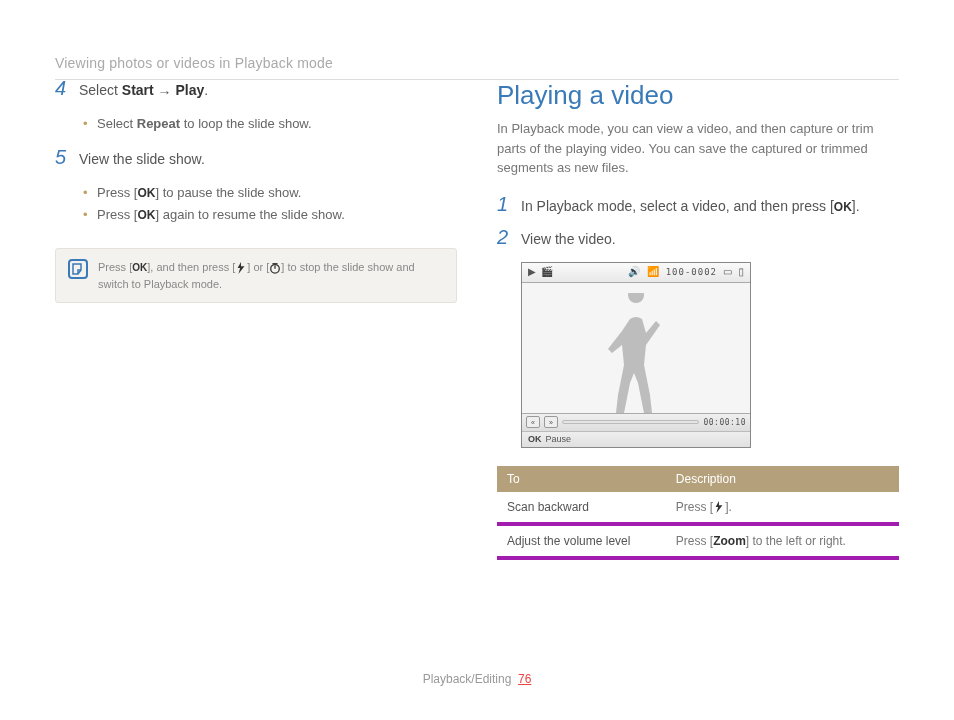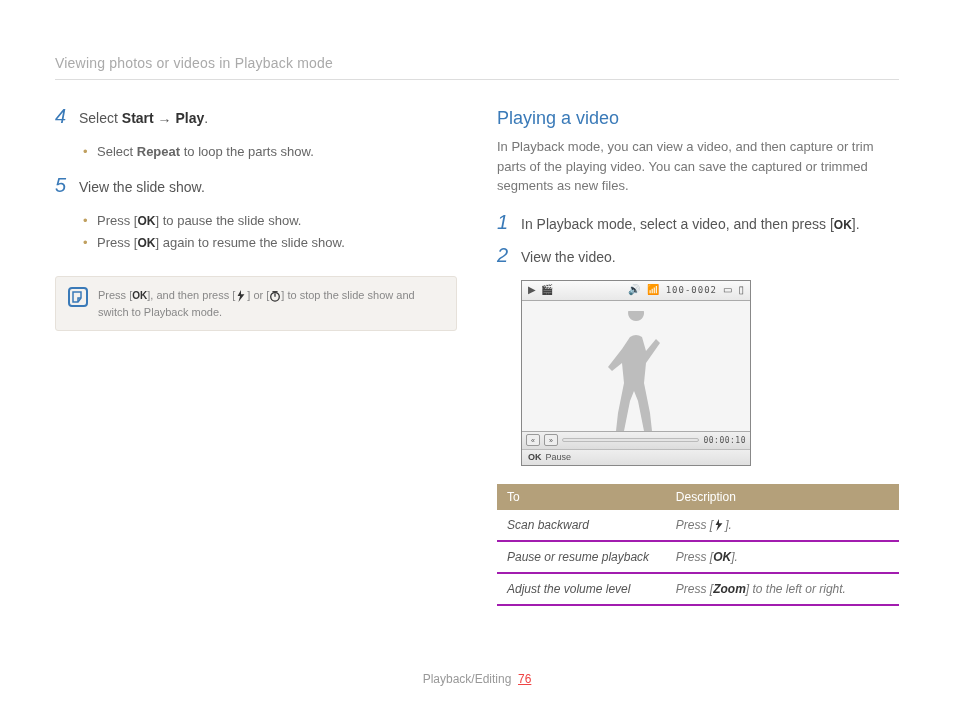--- a/index.html
+++ b/index.html
@@ -12,21 +12,20 @@
     font-size: 13px;
     position: relative;
     padding: 55px 55px 40px 55px;
   }
   .breadcrumb {
     color: #aaa;
     font-size: 14px;
     font-weight: 300;
     padding-bottom: 8px;
     border-bottom: 1px solid #ddd;
-    margin-bottom: 28px;
     letter-spacing: 0.2px;
   }
   .columns {
     display: flex;
     gap: 40px;
   }
   .col {
     flex: 1;
     min-width: 0;
   }
@@ -91,21 +90,21 @@
     flex-shrink: 0;
   }
   .note-icon svg { width: 14px; height: 14px; }
   .note-text {
     font-size: 11px;
     color: #888;
     line-height: 1.5;
   }
   .section-title {
     color: #3a7ab8;
-    font-size: 18px;
+    font-size: 26px;
     font-weight: 300;
     margin-bottom: 8px;
   }
   .section-desc {
     color: #777;
     font-size: 13px;
     line-height: 1.5;
     margin-bottom: 18px;
   }
   .video-frame {
@@ -190,24 +189,23 @@
     background: #b4a07a;
     color: #fff;
     font-weight: 400;
     text-align: left;
     padding: 6px 10px;
     border: none;
   }
   table.desc th:first-child { width: 42%; }
   table.desc td {
     padding: 8px 10px;
-    border-bottom: 2px solid #a21caf;
+    border-bottom: 4px solid #a21caf;
     color: #777;
     vertical-align: middle;
-    font-style: italic;
   }
   table.desc td:first-child {
     color: #555;
     font-size: 12px;
   }
   table.desc td b { color: #333; font-weight: bold; }
 
   .inline-icon {
     display: inline-block;
     vertical-align: middle;
@@ -255,21 +253,21 @@
   <div class="col">
 
     <div class="step">
       <div class="step-num">4</div>
       <div class="step-body">
         <span>Select </span><b>Start</b><span class="arrow"> → </span><b>Play</b><span>.</span>
       </div>
     </div>
     <div class="bullets">
       <div class="bi">
-        <span>Select </span><b>Repeat</b><span> to loop the parts show.</span>
+        <span>Select </span><b>Repeat</b><span> to loop the slide show.</span>
       </div>
     </div>
 
     <div class="step">
       <div class="step-num">5</div>
       <div class="step-body">View the slide show.</div>
     </div>
     <div class="bullets">
       <div class="bi">
         <span>Press [</span><span class="ok-text">OK</span><span>] to pause the slide show.</span>
@@ -347,24 +345,20 @@
         </tr>
       </thead>
       <tbody>
         <tr>
           <td>Scan backward</td>
           <td><span>Press [</span><span class="inline-icon"><svg viewBox="0 0 12 14">
                   <use href="#ic-flash"></use>
                 </svg></span><span>].</span></td>
         </tr>
         <tr>
-          <td>Pause or resume playback</td>
-          <td><span>Press [</span><span class="ok-text">OK</span><span>].</span></td>
-        </tr>
-        <tr>
           <td>Adjust the volume level</td>
           <td><span>Press [</span><b>Zoom</b><span>] to the left or right.</span></td>
         </tr>
       </tbody>
     </table>
   </div>
 </div>
 
 <div class="footer">
   <span>Playback/Editing</span>&nbsp;&nbsp;<span class="pn">76</span>

